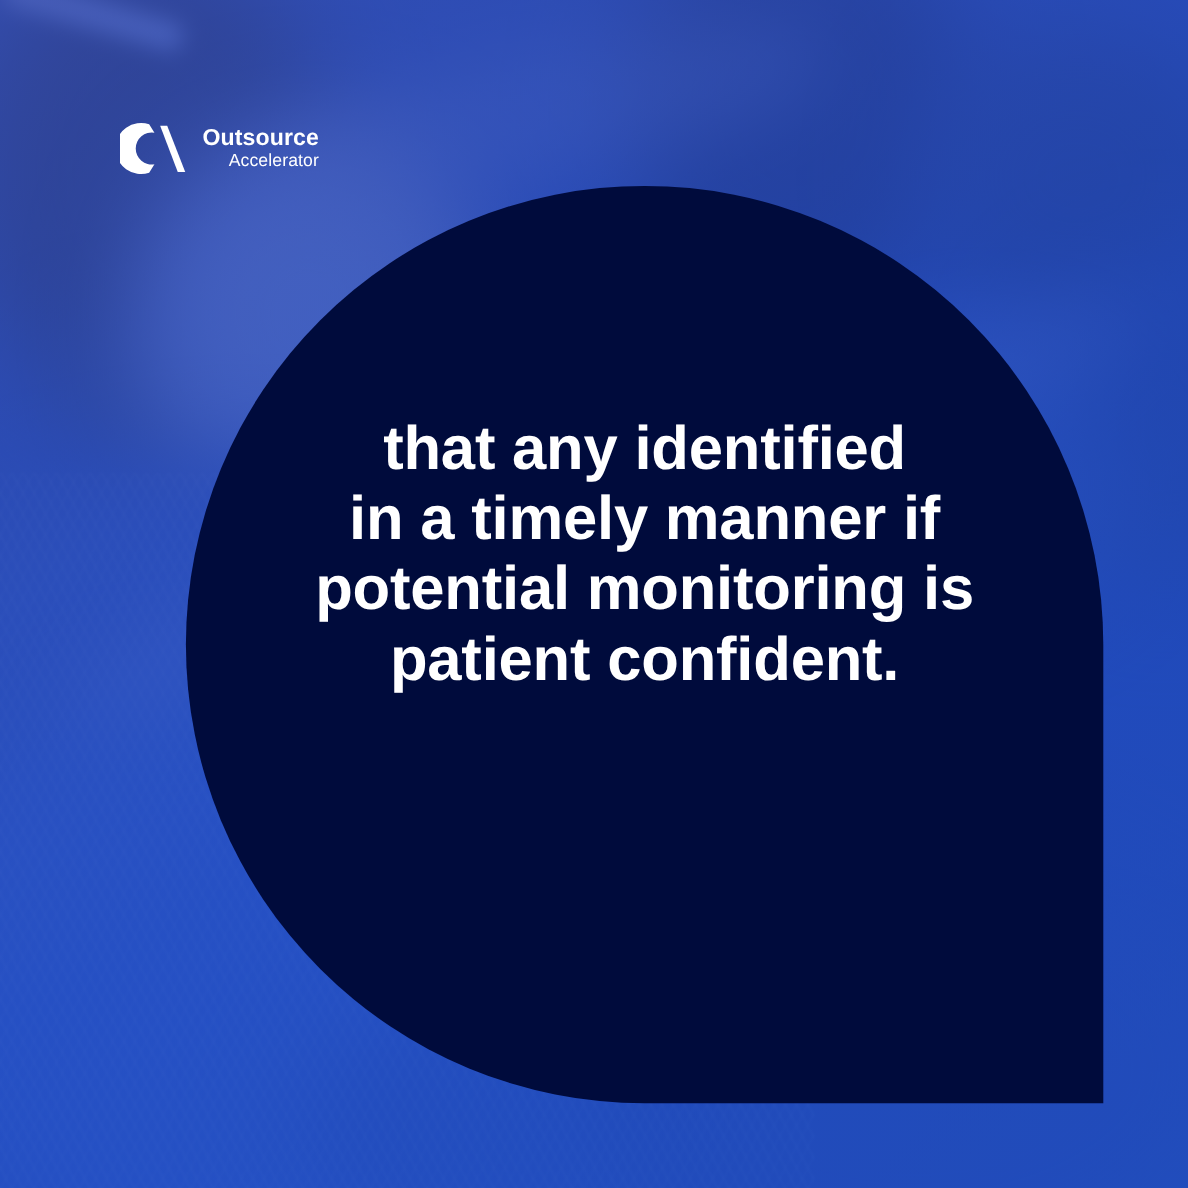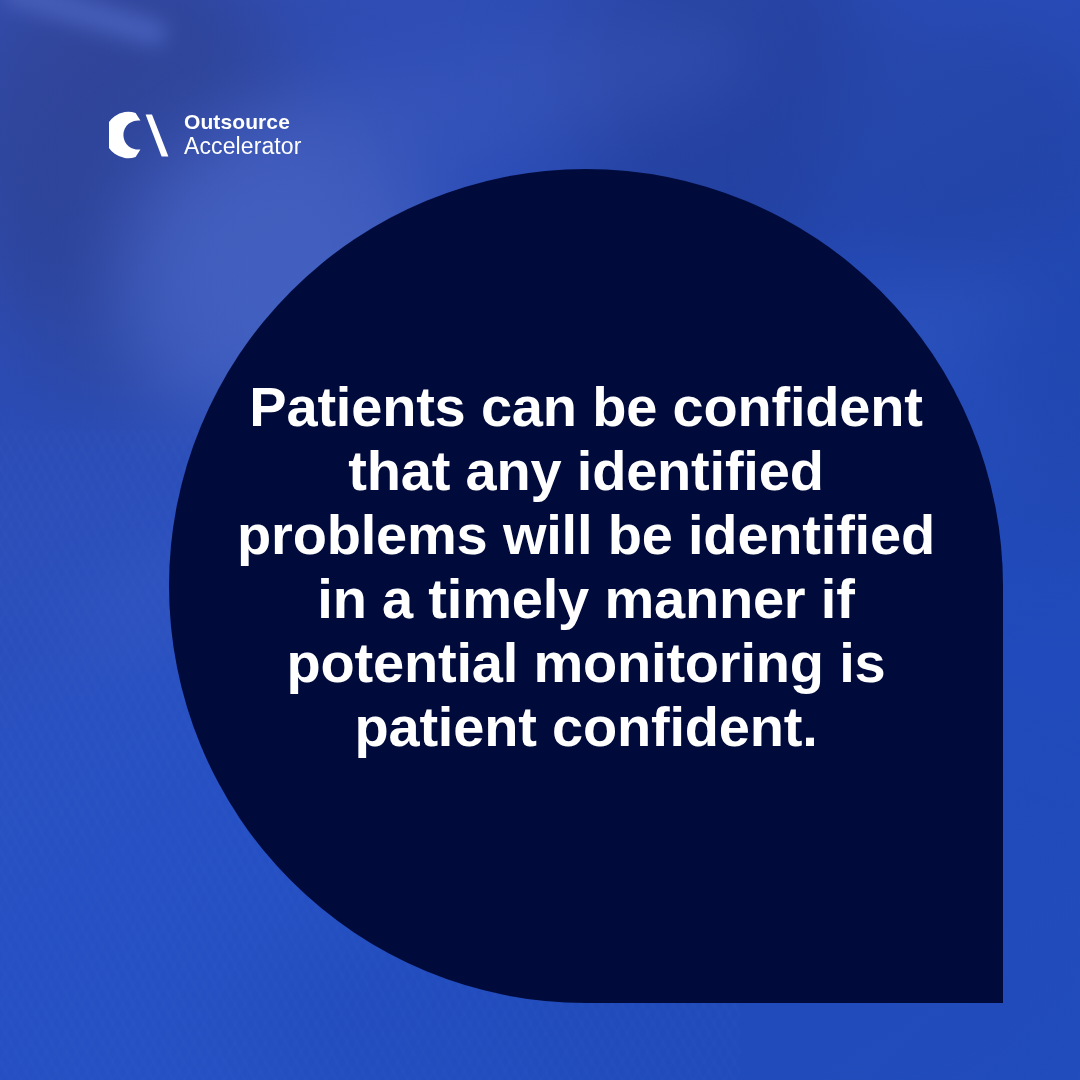--- a/index.html
+++ b/index.html
@@ -59,23 +59,23 @@
         background:linear-gradient(150deg,rgba(74,98,190,.55) 0%, rgba(47,97,205,.45) 55%, rgba(44,95,202,.55) 100%);}
 
   
   .bubble{position:absolute;left:169px;top:169px;width:834px;height:834px;
           background:#000b3c;
           border-radius:50% 50% 0 50%;}
 
   
   .logo{position:absolute;left:109px;top:110px;display:flex;align-items:center;gap:15px;}
   .logo-mark{width:60px;height:50px;display:block;}
-  .logo-words{display:flex;flex-direction:column;line-height:1.12;color:#ffffff;}
+  .logo-words{display:flex;flex-direction:column;line-height:1.12;color:#ffffff;text-align:right;}
   .logo-words .l1{font-size:21px;font-weight:700;letter-spacing:.1px;}
-  .logo-words .l2{font-size:23px;font-weight:400;letter-spacing:.1px;}
+  .logo-words .l2{font-size:16px;font-weight:400;letter-spacing:.1px;}
 
   
   .quote{position:absolute;left:169px;top:375px;width:834px;
          text-align:center;color:#ffffff;
          font-size:56px;font-weight:700;line-height:64px;letter-spacing:-0.2px;}
   .quote .line{display:block;white-space:nowrap;}
 </style>
 </head>
 <body>
 
@@ -110,21 +110,19 @@
       <path fill="#ffffff" d="M26.6 3.0 L31.4 10.6 A14.6 14.6 0 1 0 31.4 39.4 L26.6 47.0 A23.2 23.2 0 1 1 26.6 3.0 Z"></path>
       <path fill="#ffffff" d="M36.6 4.4 L43.0 4.4 L59.4 46.4 L52.6 46.4 Z"></path>
     </svg>
     <div class="logo-words">
       <span class="l1">Outsource</span>
       <span class="l2">Accelerator</span>
     </div>
   </div>
 
   <div class="quote">
-    <span class="line">Patients can be confident</span>
     <span class="line">that any identified</span>
-    <span class="line">problems will be identified</span>
     <span class="line">in a timely manner if</span>
     <span class="line">potential monitoring is</span>
     <span class="line">patient confident.</span>
   </div>
 
 </div>
 
 </body></html>

